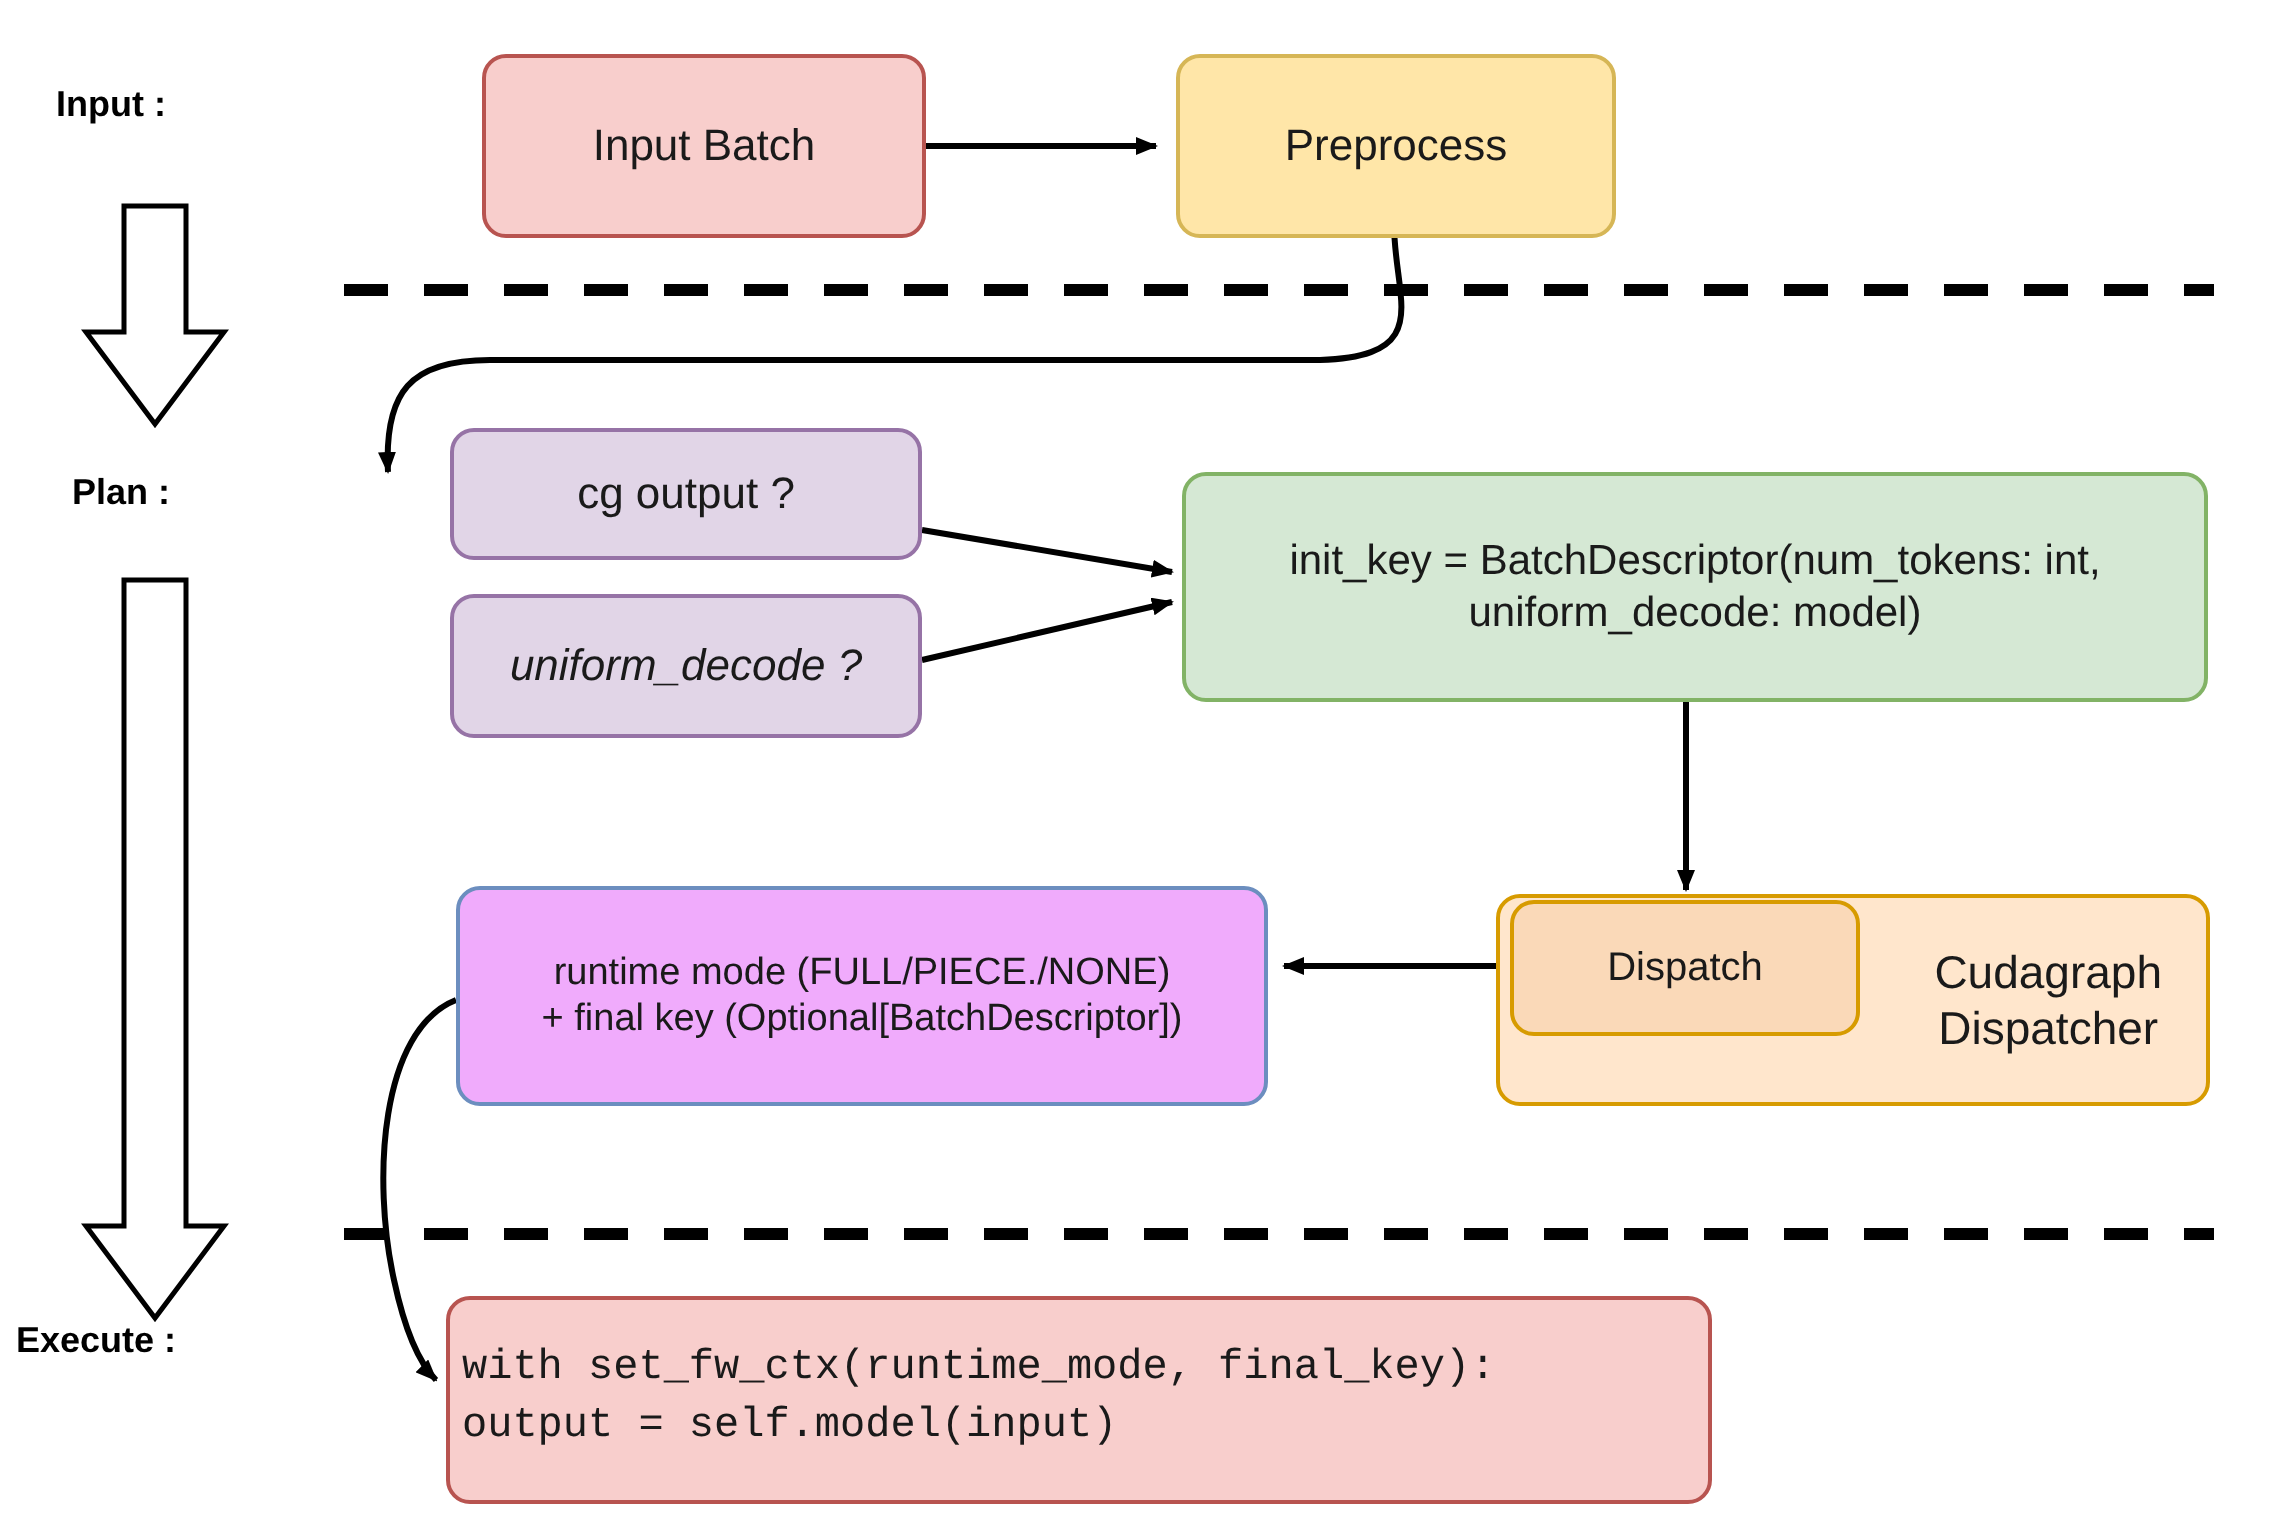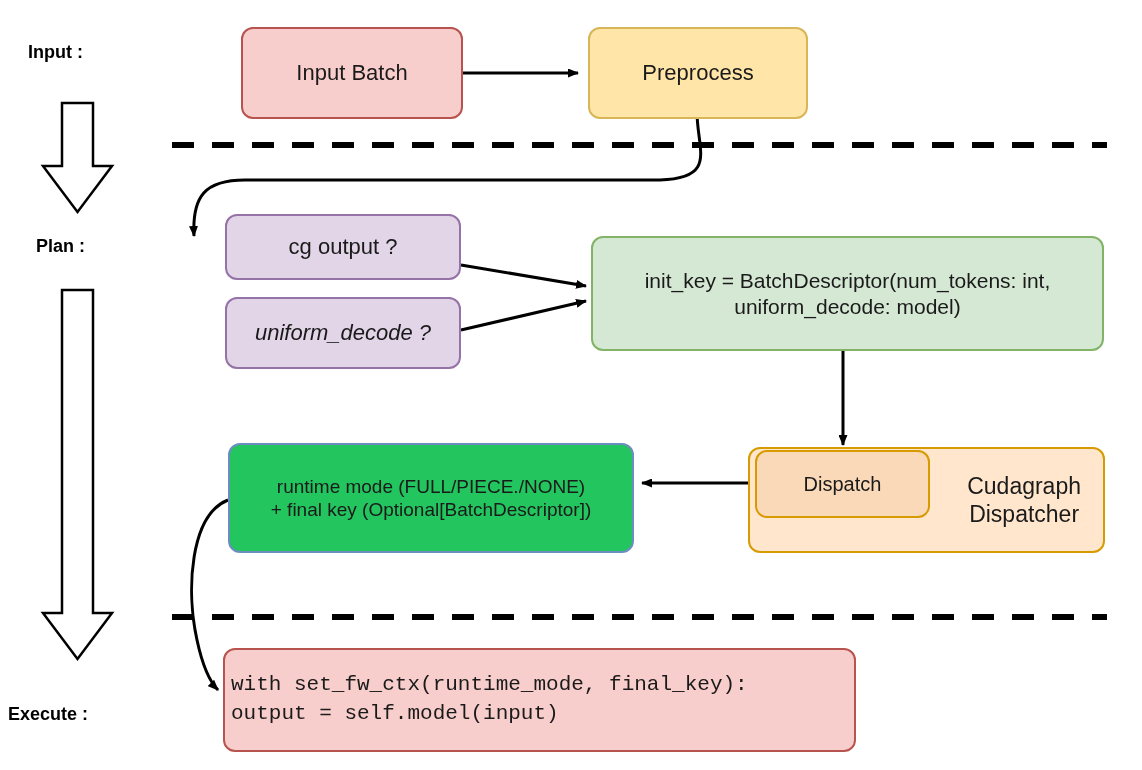--- a/index.html
+++ b/index.html
@@ -57,21 +57,21 @@
   }
   .node-purple {
     background: #e1d5e7;
     border-color: #9673a6;
   }
   .node-green {
     background: #d5e8d4;
     border-color: #82b366;
   }
   .node-blue {
-    background: #22c55e;
+    background: #f0abfc;
     border-color: #6c8ebf;
   }
   .node-orange-outer {
     background: #ffe6cc;
     border-color: #d79b00;
     align-items: center;
     justify-content: flex-end;
     padding-right: 22px;
   }
   .node-orange-inner {
@@ -115,21 +115,21 @@
 
     <path d="M843,351 L843,445" fill="none" stroke="#000000" stroke-width="3" marker-end="url(#arrowhead)"></path>
 
     <path d="M753,483 L642,483" fill="none" stroke="#000000" stroke-width="3" marker-end="url(#arrowhead)"></path>
 
     <path d="M228,500 C190,515 186,590 197,640 C203,668 210,682 218,690" fill="none" stroke="#000000" stroke-width="3" marker-end="url(#arrowhead)"></path>
   </svg>
 
   <div class="stage-label" style="left:28px; top:42px;">Input :</div>
   <div class="stage-label" style="left:36px; top:236px;">Plan :</div>
-  <div class="stage-label" style="left:8px; top:704px;">Execute :</div>
+  <div class="stage-label" style="left:8px; top:660px;">Execute :</div>
 
   <div class="node node-pink" style="left:241px; top:27px; width:222px; height:92px;">Input Batch</div>
 
   <div class="node node-yellow" style="left:588px; top:27px; width:220px; height:92px;">Preprocess</div>
 
   <div class="node node-purple" style="left:225px; top:214px; width:236px; height:66px;">cg output ?</div>
 
   <div class="node node-purple" style="left:225px; top:297px; width:236px; height:72px;font-style:italic;">uniform_decode ?</div>
 
   <div class="node node-green" style="left:591px; top:236px; width:513px; height:115px; font-size:21px;">init_key = BatchDescriptor(num_tokens: int,

